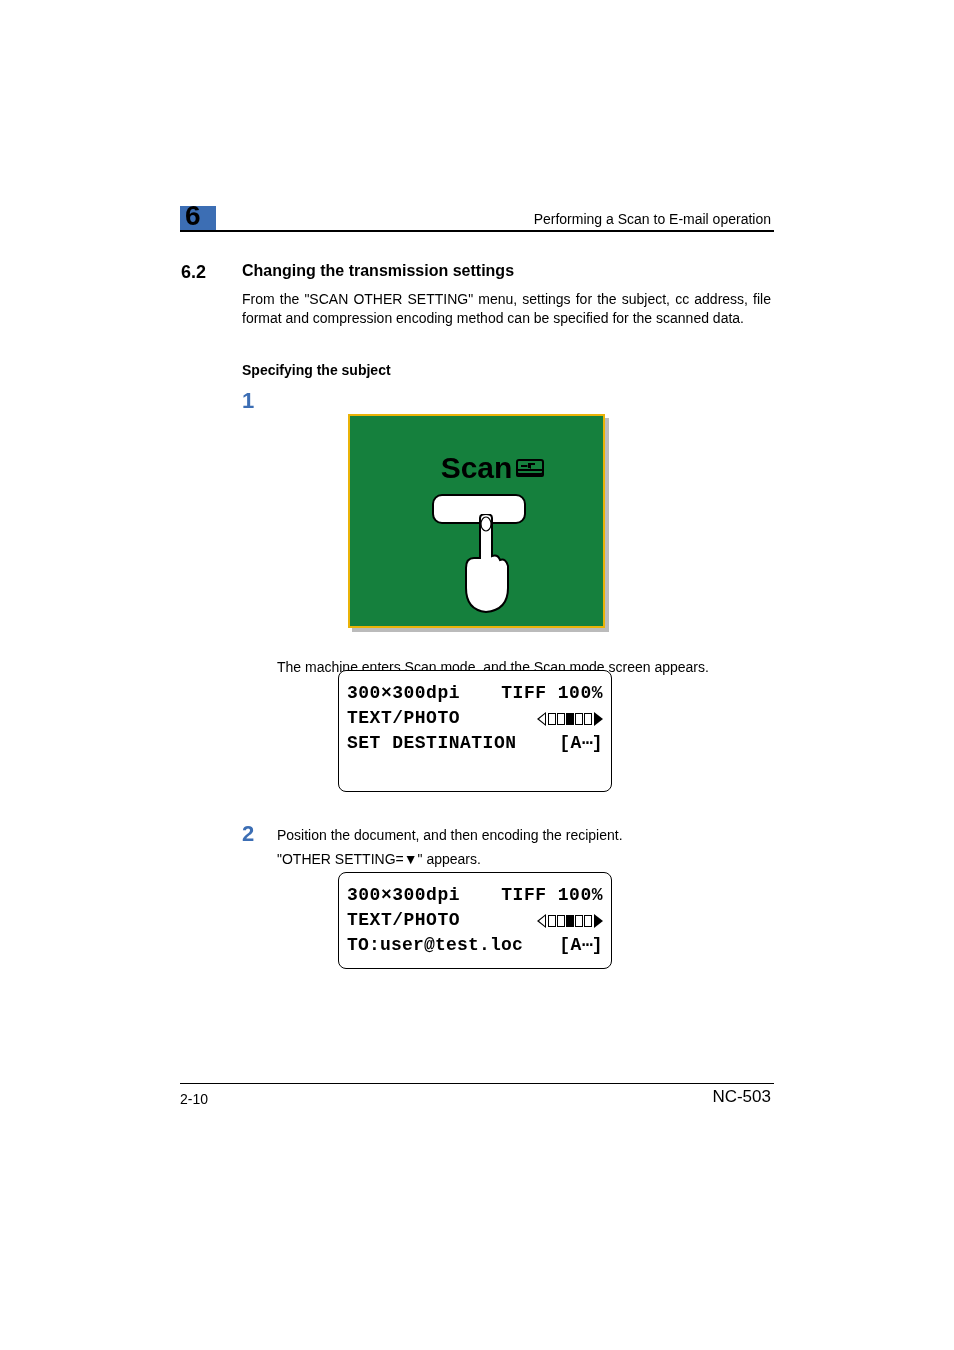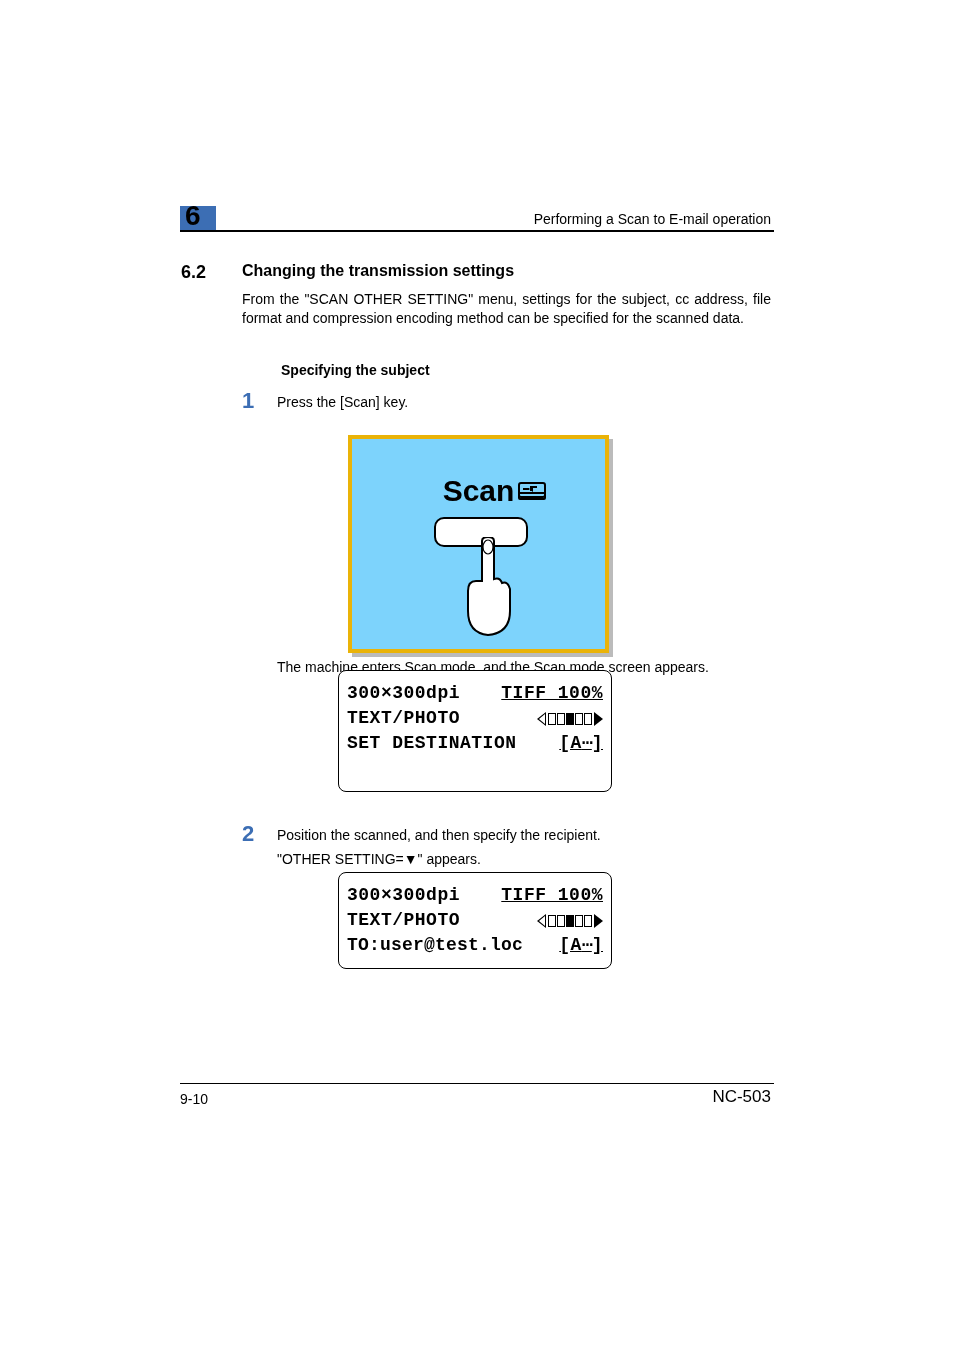--- a/index.html
+++ b/index.html
@@ -91,24 +91,23 @@
     line-height: 1.35;
   }
 
   
   .scan-figure {
     position: absolute;
     top: 414px;
     left: 348px;
     width: 253px;
     height: 210px;
-    border: 4px solid #eab308;
+    border: 2px solid #eab308;
     box-shadow: 4px 4px 0 #bbb;
-    background: #7dd3fc;
-    margin-top: 21px;
+    background: #15803d;
   }
   .scan-label {
     position: absolute;
     top: 35px;
     left: 0;
     width: 100%;
     text-align: center;
     font-family: "Arial Black", Arial, sans-serif;
     font-size: 30px;
     font-weight: 900;
@@ -151,21 +150,21 @@
     letter-spacing: 0.5px;
   }
   .lcd .row {
     display: flex;
     justify-content: space-between;
     align-items: center;
     height: 25px;
     white-space: pre;
   }
   .lcd .l { text-align: right; }
-  .lcd .r { text-align: left; text-decoration: underline; }
+  .lcd .r { text-align: left; }
   .density-icon {
     display: inline-flex;
     align-items: center;
     gap: 1px;
   }
   .density-icon .sq {
     width: 8px;
     height: 12px;
     border: 1.5px solid #000;
     box-sizing: border-box;
@@ -237,24 +236,23 @@
   <div class="chapter-box"></div>
   <div class="chapter-number">6</div>
   <div class="header-title">Performing a Scan to E-mail operation</div>
   <div class="header-line"></div>
 
   <div class="sec-num">6.2</div>
   <div class="sec-title">Changing the transmission settings</div>
 
   <div class="body-text" style="top:290px;">From the "SCAN OTHER SETTING" menu, settings for the subject, cc address, file format and compression encoding method can be specified for the scanned data.</div>
 
-  <div class="subheading" style="top:362px;margin-left:39px;">Specifying the subject</div>
+  <div class="subheading" style="top:362px;">Specifying the subject</div>
 
   <div class="step-num" style="top:388px;">1</div>
-  <div class="step-text" style="top:393px;">Press the [Scan] key.</div>
 
   <div class="scan-figure">
     <div class="scan-label">
       <span>Scan</span>
     </div>
     <svg class="scanner-icon" width="30" height="22" viewBox="0 0 30 22">
       <rect x="2" y="2" width="26" height="14" rx="2" fill="none" stroke="#000" stroke-width="2"></rect>
       <rect x="2" y="12" width="26" height="6" rx="1" fill="none" stroke="#000" stroke-width="2"></rect>
       <path d="M 6 8 L 12 8" stroke="#000" stroke-width="2"></path>
       <path d="M 20 6 L 14 6 L 14 10" stroke="#000" stroke-width="2" fill="none"></path>
@@ -290,21 +288,21 @@
       </span>
     </div>
     <div class="row">
       <span class="l">SET DESTINATION</span>
       <span class="r">[A<span class="dots">…</span>]</span>
     </div>
     <div class="row">&nbsp;</div>
   </div>
 
   <div class="step-num" style="top:821px;">2</div>
-  <div class="step-text" style="top:826px;">Position the scanned, and then specify the recipient.</div>
+  <div class="step-text" style="top:826px;">Position the document, and then encoding the recipient.</div>
   <div class="step-text" style="top:850px;">"OTHER SETTING=▼" appears.</div>
 
   <div class="lcd" style="top:872px;">
     <div class="row">
       <span class="l">300×300dpi</span>
       <span class="r">TIFF 100%</span>
     </div>
     <div class="row">
       <span class="l">TEXT/PHOTO</span>
       <span class="r density-icon">
@@ -317,16 +315,16 @@
         <span class="tri tri-r"></span>
       </span>
     </div>
     <div class="row">
       <span class="l" style="letter-spacing:0.2px;">TO:user@test.loc</span>
       <span class="r">[A<span class="dots">…</span>]</span>
     </div>
   </div>
 
   <div class="footer-line"></div>
-  <div class="footer-left">9-10</div>
+  <div class="footer-left">2-10</div>
   <div class="footer-right">NC-503</div>
 
 </div>
 
 </body></html>

